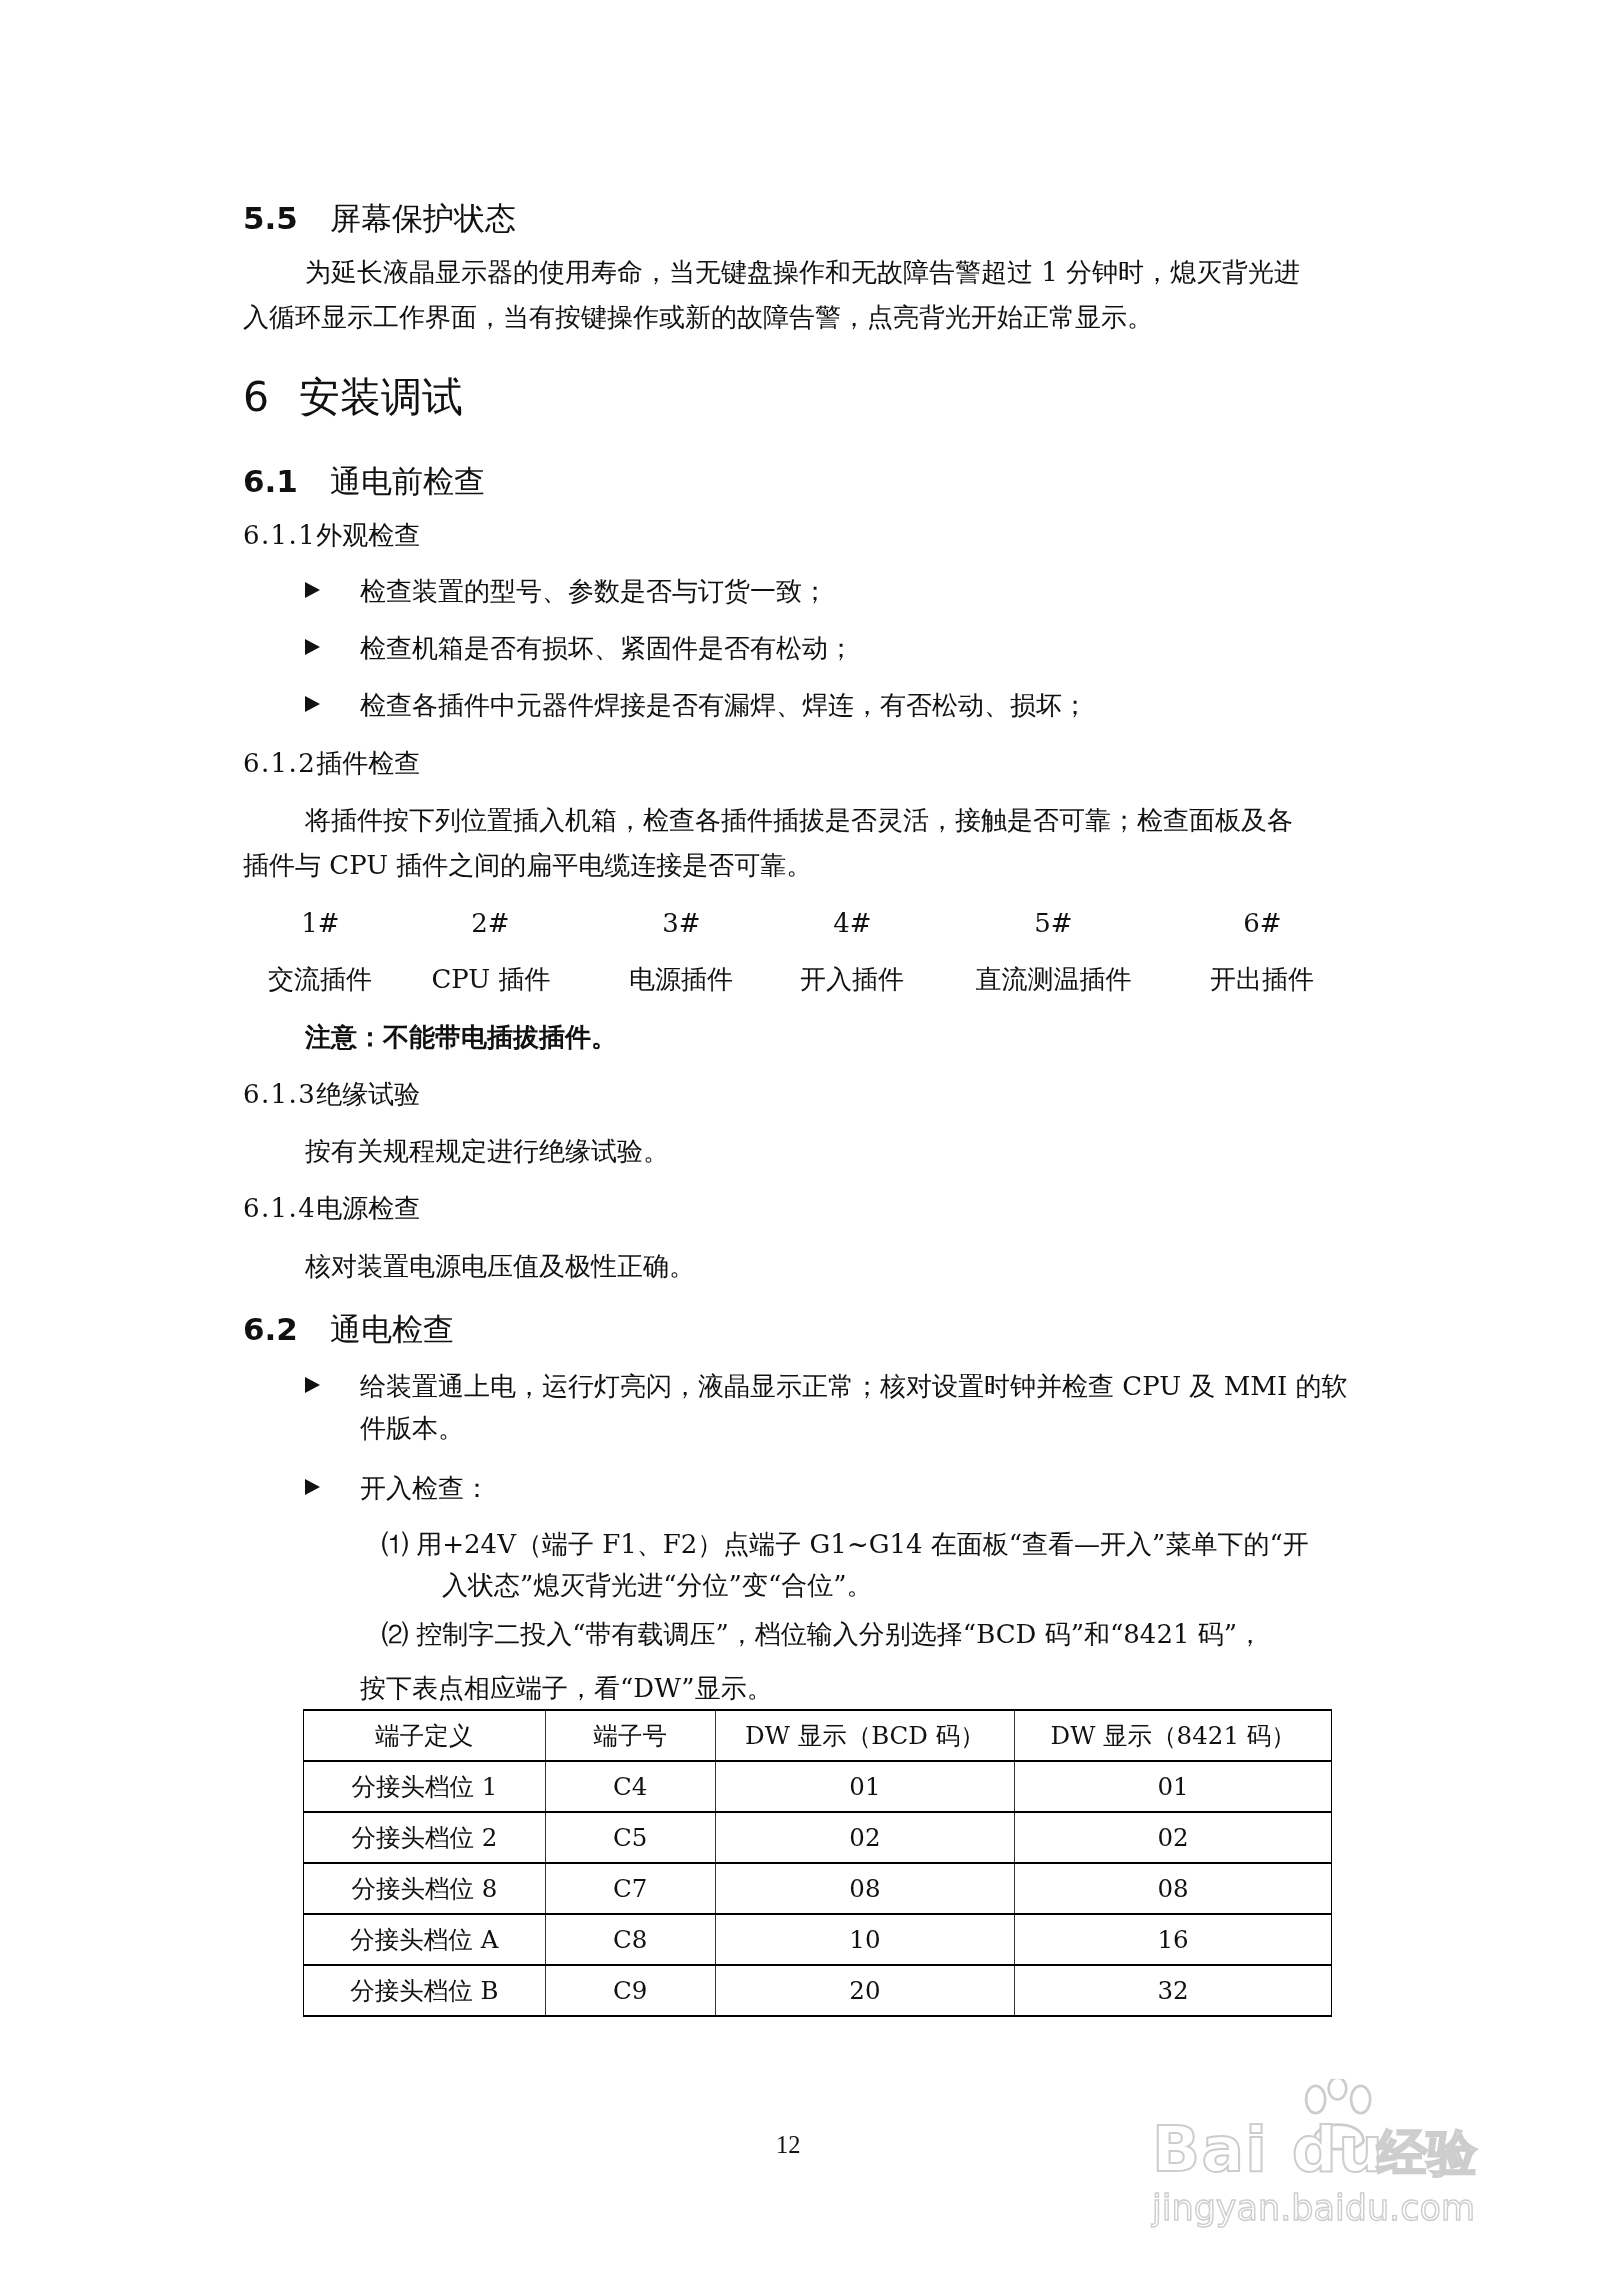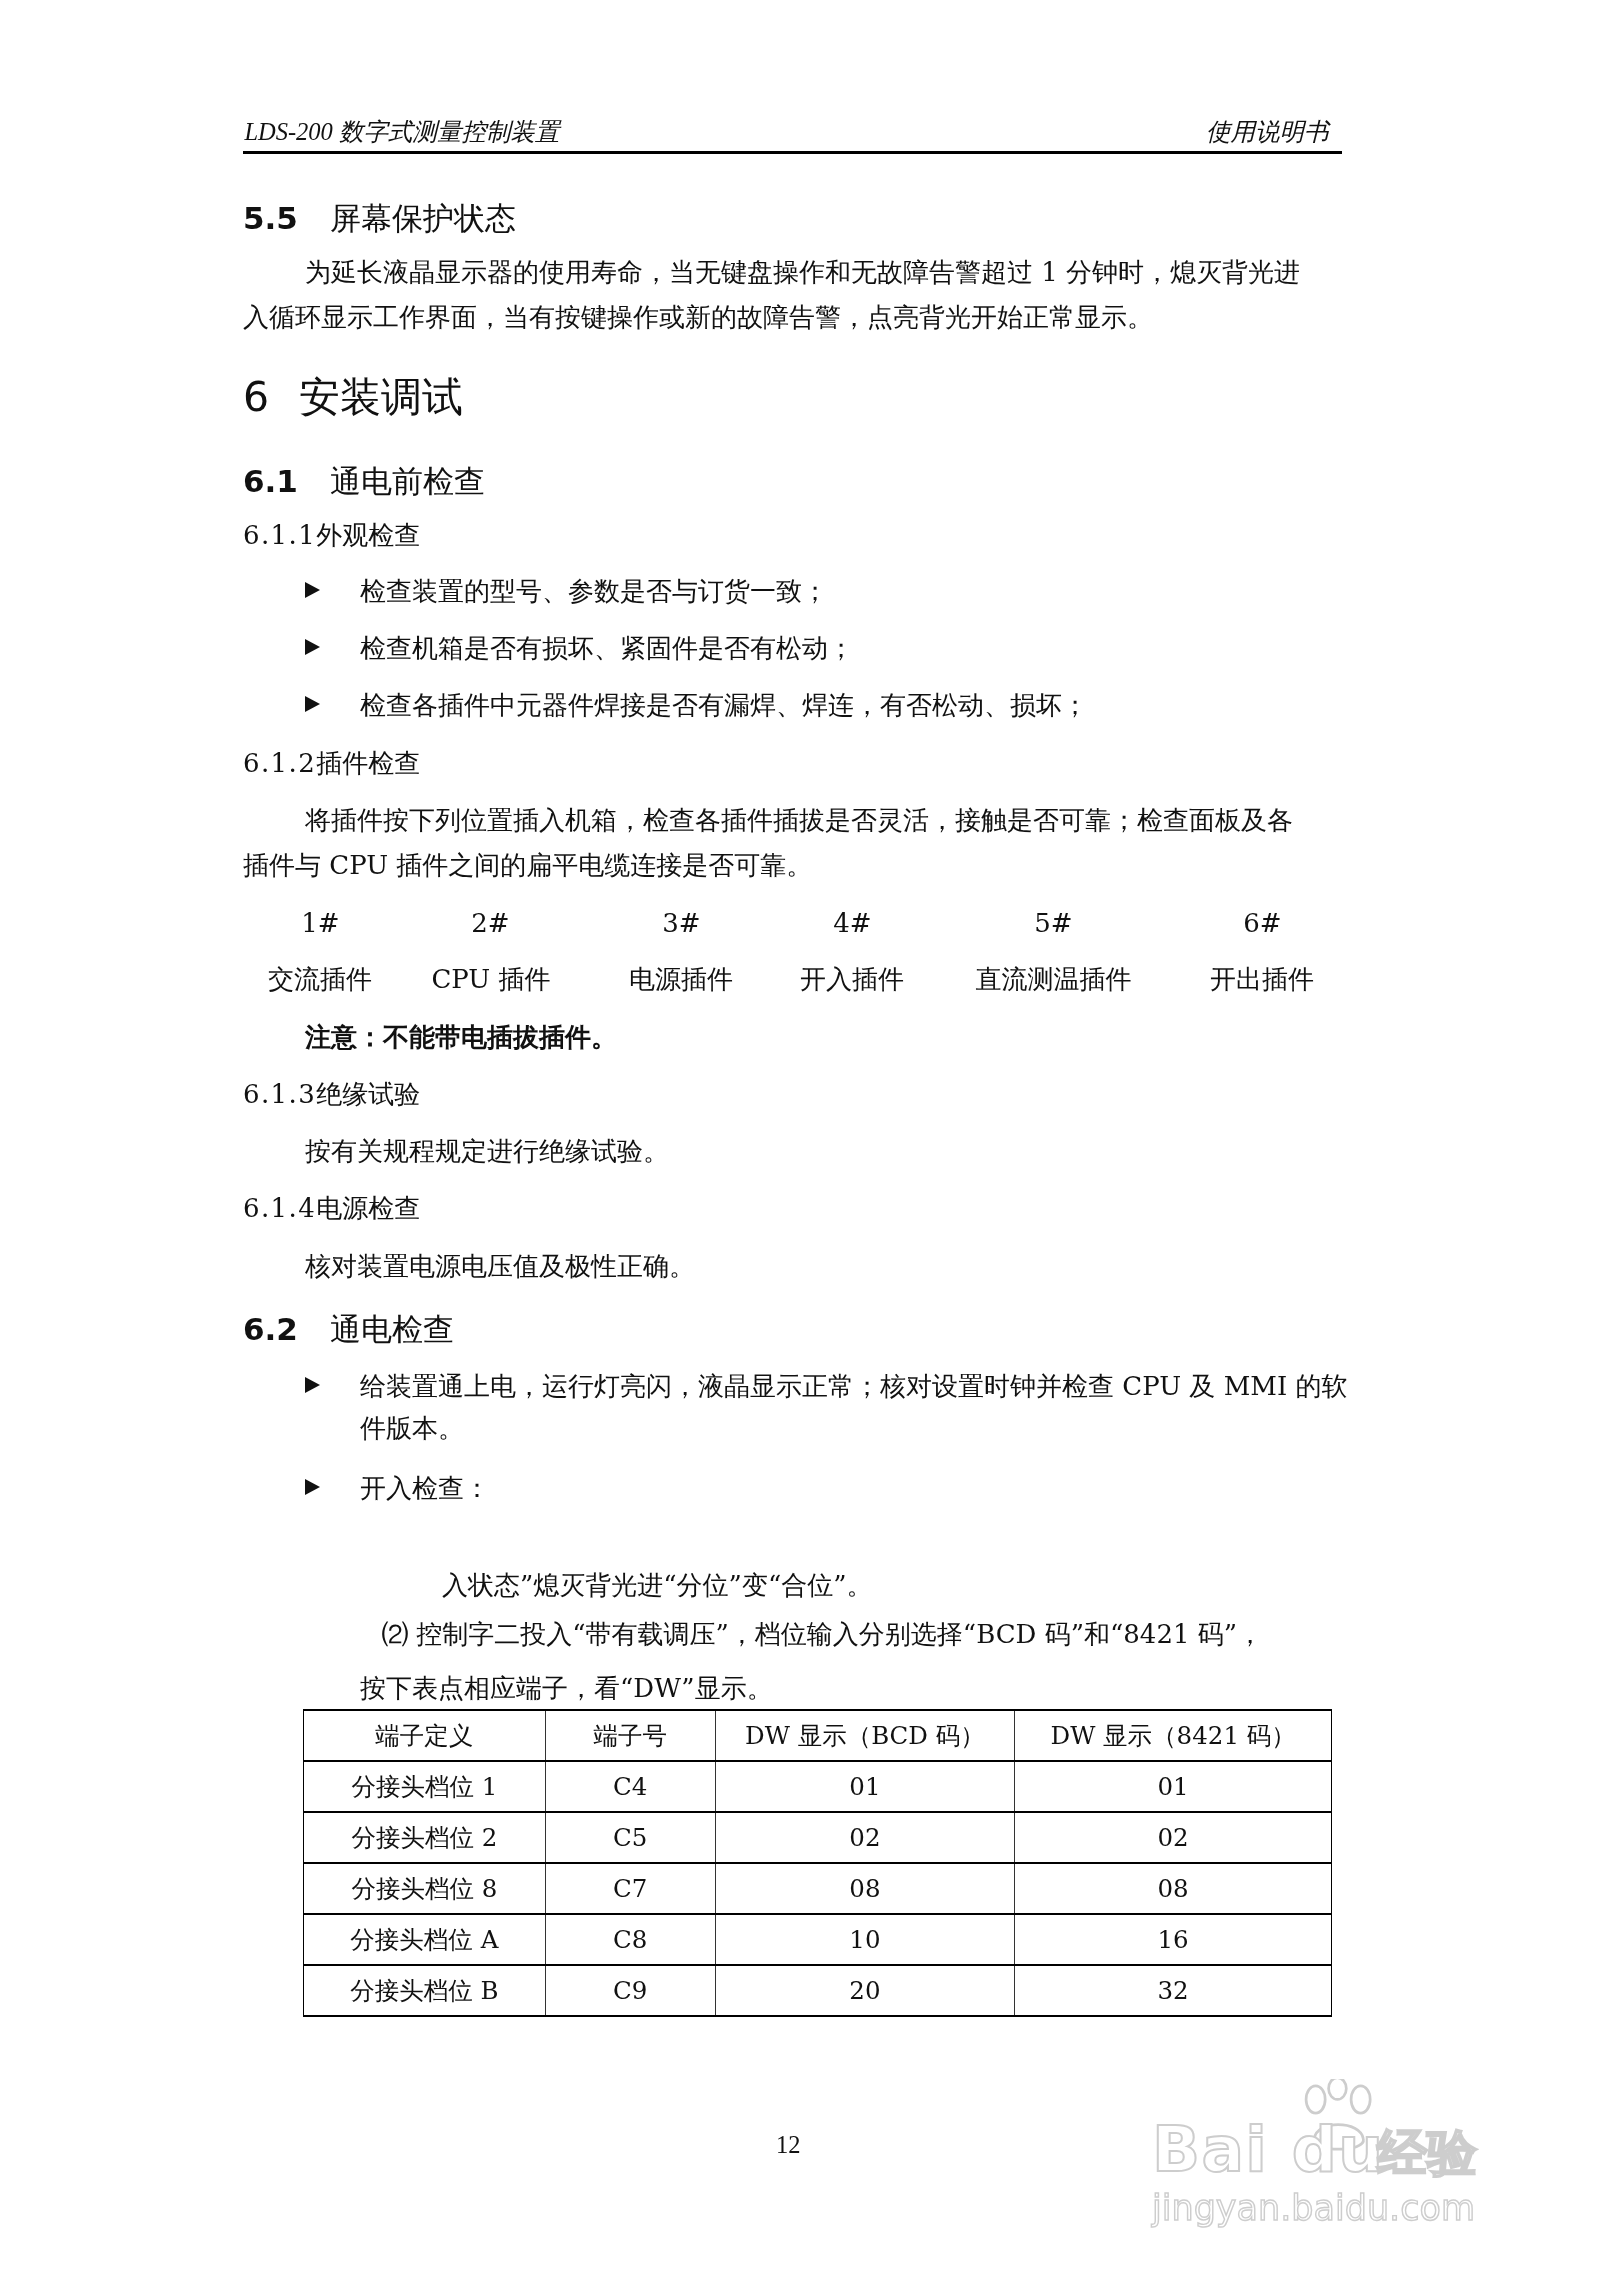--- a/index.html
+++ b/index.html
@@ -69,25 +69,20 @@
     position: absolute; left: 0; top: 102px; font-family: "DejaVu Sans", sans-serif;
     font-size: 35px; color: #fff; -webkit-text-stroke: 1.4px #c8c8c8;
   }
   .wm-paw { position: absolute; left: 143px; top: -6.8px; }
 </style>
 </head>
 <body>
 
 <div class="page">
 
-  <div class="hdr">
-    <span class="hdr-left">LDS-200 数字式测量控制装置</span>
-    <span class="hdr-right">使用说明书</span>
-    <div class="hdr-rule"></div>
-  </div>
 
   <div class="abs h2" style="left:243px; top:198px;">
     <span class="num">5.5</span><span>屏幕保护状态</span>
   </div>
   <div class="abs body" style="left:305px; top:255px;">为延长液晶显示器的使用寿命，当无键盘操作和无故障告警超过 1 分钟时，熄灭背光进</div>
   <div class="abs body" style="left:243px; top:300px;">入循环显示工作界面，当有按键操作或新的故障告警，点亮背光开始正常显示。</div>
 
   <div class="abs h1" style="left:243px; top:373px;">
     <span class="num">6</span><span>安装调试</span>
   </div>
@@ -155,20 +150,21 @@
     <span class="arrow"></span>
     <span class="txt">给装置通上电，运行灯亮闪，液晶显示正常；核对设置时钟并检查 CPU 及 MMI 的软</span>
   </div>
   <div class="abs body" style="left:360px; top:1411px;">件版本。</div>
 
   <div class="bullet" style="left:305px; top:1471px;">
     <span class="arrow"></span>
     <span class="txt">开入检查：</span>
   </div>
 
+  <div class="abs body" style="left:382px; top:1527px;">⑴ 用+24V（端子 F1、F2）点端子 G1~G14 在面板“查看—开入”菜单下的“开</div>
   <div class="abs body" style="left:442px; top:1568px;">入状态”熄灭背光进“分位”变“合位”。</div>
   <div class="abs body" style="left:382px; top:1617px;">⑵ 控制字二投入“带有载调压”，档位输入分别选择“BCD 码”和“8421 码”，</div>
   <div class="abs body" style="left:360px; top:1671px;">按下表点相应端子，看“DW”显示。</div>
 
   <table class="tbl">
     <colgroup>
       <col style="width:242px">
         <col style="width:170px">
         <col style="width:300px">
         <col style="width:317px">

